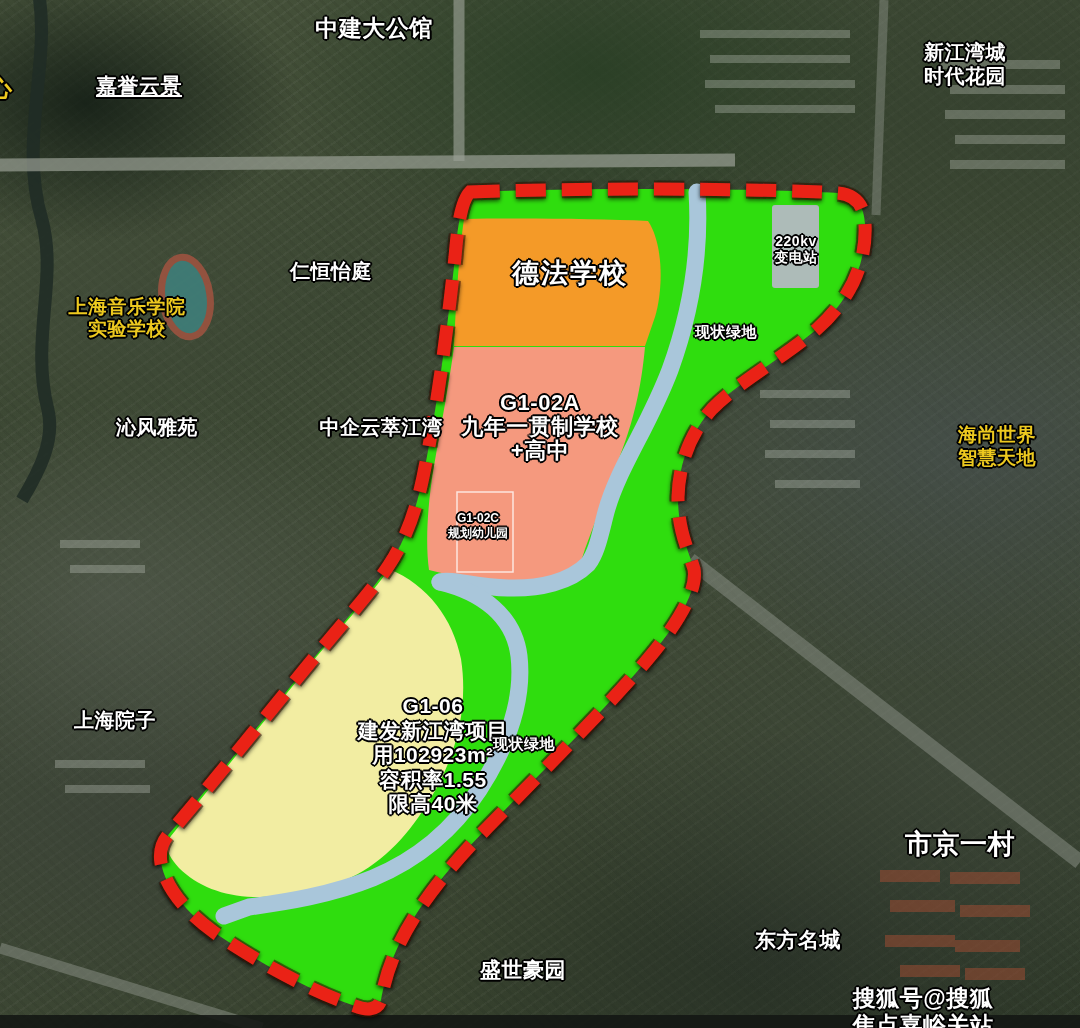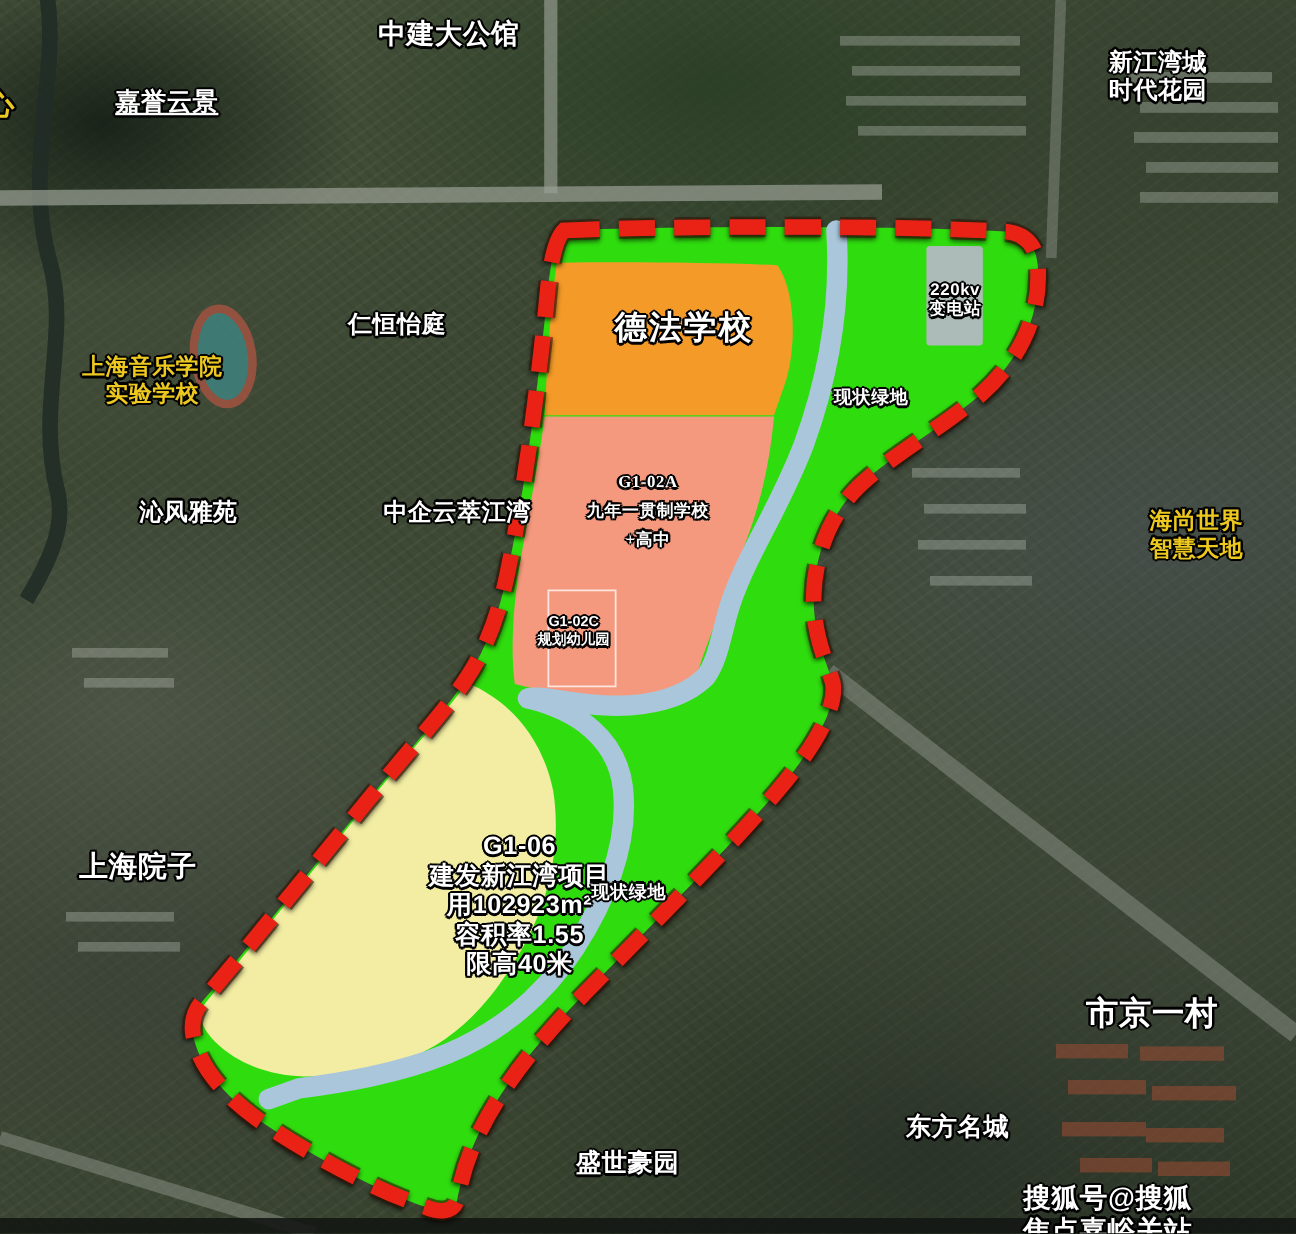--- a/index.html
+++ b/index.html
@@ -36,24 +36,24 @@
   [data-name="label-parcel-e1-08b"]{left:590px;top:31px;font-size:16px;line-height:19.5px;}
   [data-name="label-xinjiangwan-times-garden"]{left:965px;top:40px;font-size:20px;line-height:24px;}
   [data-name="label-partial-left"]{left:-12px;top:74px;font-size:24px;}
   [data-name="label-conservatory-school"]{left:127px;top:260px;font-size:19px;line-height:22px;margin-top:36px;}
   [data-name="label-renheng-yiting"]{left:331px;top:260px;font-size:20px;}
   [data-name="label-defa-school"]{left:570px;top:258px;font-size:27px;letter-spacing:2px;}
   [data-name="label-substation"]{left:796px;top:233px;font-size:14px;line-height:16px;}
   [data-name="label-green-upper"]{left:726px;top:323px;font-size:15px;}
   [data-name="label-qinfeng-yayuan"]{left:157px;top:416px;font-size:20px;}
   [data-name="label-zhongqi-yuncui"]{left:381px;top:416px;font-size:20px;}
-  [data-name="label-g1-02a"]{left:540px;top:391px;font-size:14px;line-height:24px;font-family:Liberation Serif, serif;}
+  [data-name="label-g1-02a"]{left:540px;top:391px;font-size:22px;line-height:24px;}
   [data-name="label-haishang-world"]{left:997px;top:423px;font-size:19px;line-height:23px;}
   [data-name="label-g1-02c"]{left:478px;top:511px;font-size:12px;line-height:15px;letter-spacing:0;}
-  [data-name="label-shanghai-yuanzi"]{left:115px;top:709px;font-size:24px;}
+  [data-name="label-shanghai-yuanzi"]{left:115px;top:709px;font-size:20px;}
   [data-name="label-g1-06"]{left:389px;top:694px;font-size:21px;line-height:24.5px;margin-left:44px;}
   [data-name="label-green-lower"]{left:524px;top:735px;font-size:15px;}
   [data-name="label-shijing-yicun"]{left:960px;top:829px;font-size:27px;}
   [data-name="label-dongfang-mingcheng"]{left:798px;top:928px;font-size:21px;text-align:right;}
   [data-name="label-shengshi-haoyuan"]{left:523px;top:958px;font-size:21px;}
   [data-name="label-watermark"]{left:923px;top:985px;font-size:23px;}
 </style>
 </head>
 <body>
 

